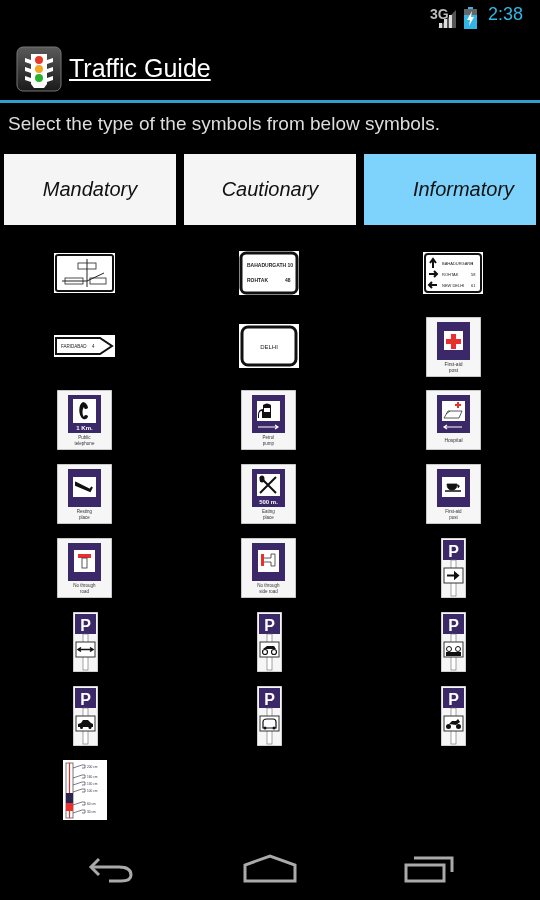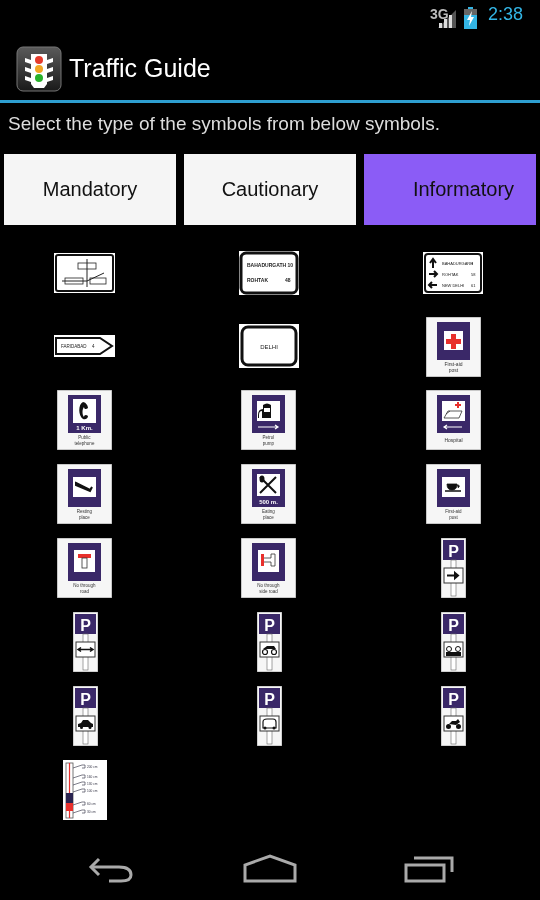--- a/index.html
+++ b/index.html
@@ -4,27 +4,27 @@
 <style>
   html, body { margin:0; padding:0; background:#000; }
   body { width:540px; height:900px; position:relative; overflow:hidden; font-family:"Liberation Sans", sans-serif; color:#fff; }
   .statusbar { position:absolute; left:0; top:0; width:540px; height:36px; background:#000; }
   .status-3g { position:absolute; left:430px; top:6px; font-size:14px; font-weight:bold; color:#bbb; }
   .signal { position:absolute; left:436px; top:8px; width:20px; height:20px; }
   .battery { position:absolute; left:464px; top:7px; width:13px; height:22px; }
   .clock { position:absolute; left:488px; top:4px; font-size:18px; color:#33b5e5; }
   .actionbar { position:absolute; left:0; top:36px; width:540px; height:64px; background:#000; }
   .app-icon { position:absolute; left:16px; top:10px; width:46px; height:46px; }
-  .app-title { position:absolute; left:69px; top:18px; font-size:25px; color:#fff; }
+  .app-title { position:absolute; left:69px; top:18px; font-size:25px; color:#fff;text-decoration:underline; }
   .divider { position:absolute; left:0; top:100px; width:540px; height:3px; background:#2e9fd1; }
   .prompt { position:absolute; left:8px; top:113px; font-size:19px; color:#ddd; }
   .tabs { position:absolute; top:154px; left:4px; width:532px; height:71px; }
-  .tab { position:absolute; top:0; width:172px; height:71px; background:#f5f5f5; color:#111; font-size:20px; display:flex; align-items:center; justify-content:center; border:none; cursor:pointer; font-family:"Liberation Sans", sans-serif; }
+  .tab { position:absolute; top:0; width:172px; height:71px; background:#f5f5f5; color:#111; font-size:20px; display:flex; align-items:center; justify-content:center; border:none; cursor:pointer; font-family:"Liberation Sans", sans-serif;font-style:italic; }
   .tab.t0 { left:0; } .tab.t1 { left:180px; } .tab.t2 { left:360px; }
-  .tab.active { background:#8b5cf6;padding-left:33px; }
+  .tab.active { background:#7dd3fc;padding-left:33px; }
   .grid { position:absolute; left:0; top:240px; width:540px; }
   .cell { position:absolute; display:flex; align-items:center; justify-content:center; cursor:pointer; }
   .cell svg { display:block; }
   .navbar { position:absolute; left:0; top:838px; width:540px; height:62px; background:#000; }
   .nav-btn { position:absolute; top:8px; width:80px; height:46px; display:flex; align-items:center; justify-content:center; cursor:pointer; }
 </style>
 </head>
 <body>
 
 <div class="statusbar">

